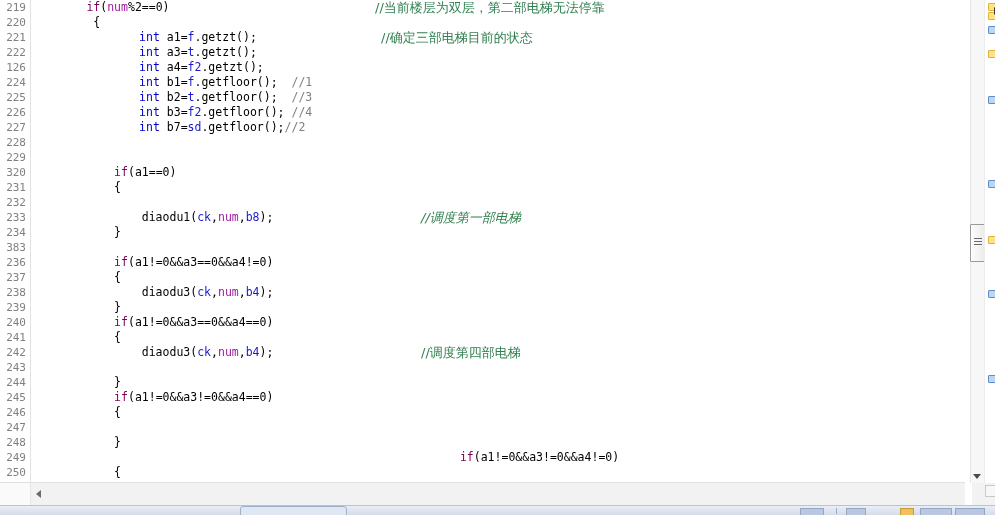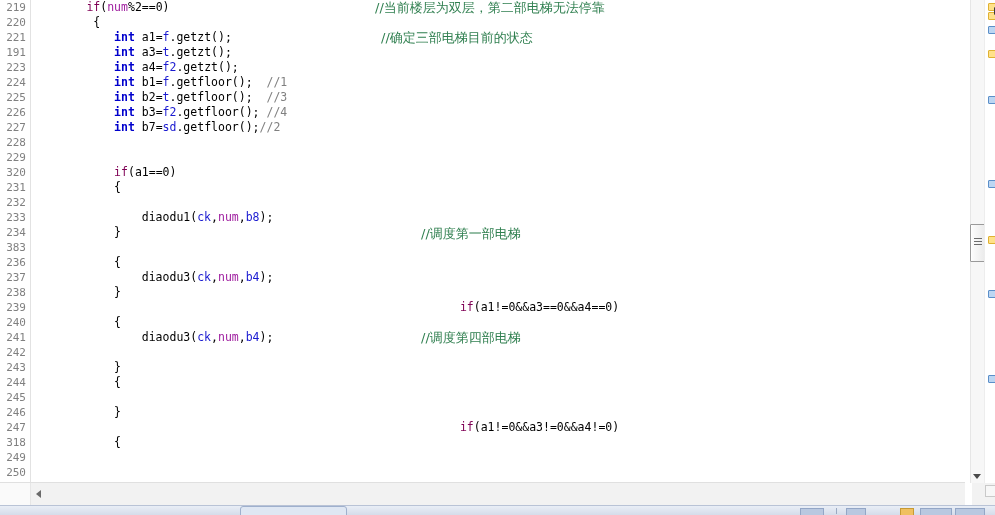--- a/index.html
+++ b/index.html
@@ -30,21 +30,21 @@
     position:absolute;left:31px;top:0;right:0;height:483px;
     overflow:hidden;
   }
   .line{
     height:15px;line-height:15px;white-space:pre;
     font-family:"DejaVu Sans Mono","Liberation Mono",monospace;
     font-size:11.5px;
     color:#000000;
   }
   .line .seg{white-space:pre;}
-  .kw{color:#0000cc;font-weight:bold;}
+  .kw{color:#0000cc;font-weight:normal;margin-left:25px;}
   .kw2{color:#7f0055;font-weight:normal;}
   .var{color:#a020a0;}
   .obj{color:#1a1ad0;}
   .punct{color:#000000;}
   .cmt-cn{color:#2f7f4f;font-family:"DejaVu Sans","Liberation Sans",sans-serif;font-size:13px;}
   .cmt{color:#808080;}
 
   
   .vscroll{
     position:absolute;right:17px;top:0;width:13px;height:483px;
@@ -131,22 +131,22 @@
 <body>
 
 <div class="app">
 
   <div class="editor">
 
     <div class="gutter" id="gutter">
         <div class="ln">219</div>
         <div class="ln">220</div>
         <div class="ln">221</div>
-        <div class="ln">191</div>
-        <div class="ln">223</div>
+        <div class="ln">222</div>
+        <div class="ln">126</div>
         <div class="ln">224</div>
         <div class="ln">225</div>
         <div class="ln">226</div>
         <div class="ln">227</div>
         <div class="ln">228</div>
         <div class="ln">229</div>
         <div class="ln">320</div>
         <div class="ln">231</div>
         <div class="ln">232</div>
         <div class="ln">233</div>
@@ -157,52 +157,54 @@
         <div class="ln">238</div>
         <div class="ln">239</div>
         <div class="ln">240</div>
         <div class="ln">241</div>
         <div class="ln">242</div>
         <div class="ln">243</div>
         <div class="ln">244</div>
         <div class="ln">245</div>
         <div class="ln">246</div>
         <div class="ln">247</div>
-        <div class="ln">318</div>
+        <div class="ln">248</div>
         <div class="ln">249</div>
         <div class="ln">250</div>
         <div class="ln">251</div>
       </div>
 
     <div class="codewrap" id="codewrap">
         <div class="line" style="position: relative;"><span class="seg punct">        </span><span class="seg kw2">if</span><span class="seg punct">(</span><span class="seg var">num</span><span class="seg punct">%2==0)</span><span class="cmt-cn" style="position: absolute; left: 344px; top: 0px;">//当前楼层为双层，第二部电梯无法停靠</span></div>
         <div class="line" style="position: relative;"><span class="seg punct">         {</span></div>
         <div class="line" style="position: relative;"><span class="seg punct">            </span><span class="seg kw">int</span><span class="seg punct"> a1=</span><span class="seg obj">f</span><span class="seg punct">.getzt();</span><span class="cmt-cn" style="position: absolute; left: 350px; top: 0px;">//确定三部电梯目前的状态</span></div>
         <div class="line" style="position: relative;"><span class="seg punct">            </span><span class="seg kw">int</span><span class="seg punct"> a3=</span><span class="seg obj">t</span><span class="seg punct">.getzt();</span></div>
         <div class="line" style="position: relative;"><span class="seg punct">            </span><span class="seg kw">int</span><span class="seg punct"> a4=</span><span class="seg obj">f2</span><span class="seg punct">.getzt();</span></div>
         <div class="line" style="position: relative;"><span class="seg punct">            </span><span class="seg kw">int</span><span class="seg punct"> b1=</span><span class="seg obj">f</span><span class="seg punct">.getfloor();  </span><span class="seg cmt">//1</span></div>
         <div class="line" style="position: relative;"><span class="seg punct">            </span><span class="seg kw">int</span><span class="seg punct"> b2=</span><span class="seg obj">t</span><span class="seg punct">.getfloor();  </span><span class="seg cmt">//3</span></div>
         <div class="line" style="position: relative;"><span class="seg punct">            </span><span class="seg kw">int</span><span class="seg punct"> b3=</span><span class="seg obj">f2</span><span class="seg punct">.getfloor(); </span><span class="seg cmt">//4</span></div>
         <div class="line" style="position: relative;"><span class="seg punct">            </span><span class="seg kw">int</span><span class="seg punct"> b7=</span><span class="seg obj">sd</span><span class="seg punct">.getfloor();</span><span class="seg cmt">//2</span></div>
         <div class="line" style="position: relative;"><span class="seg punct"></span></div>
         <div class="line" style="position: relative;"><span class="seg punct"></span></div>
         <div class="line" style="position: relative;"><span class="seg punct">            </span><span class="seg kw2">if</span><span class="seg punct">(a1==0)</span></div>
         <div class="line" style="position: relative;"><span class="seg punct">            {</span></div>
         <div class="line" style="position: relative;"><span class="seg punct"></span></div>
-        <div class="line" style="position: relative;"><span class="seg punct">                diaodu1(</span><span class="seg obj">ck</span><span class="seg punct">,</span><span class="seg var">num</span><span class="seg punct">,</span><span class="seg obj">b8</span><span class="seg punct">);</span><span class="cmt-cn" style="position: absolute; left: 390px; top: 16px;">//调度第一部电梯</span></div>
-        <div class="line" style="position: relative;"><span class="seg punct">            }</span></div>
-        <div class="line" style="position: relative;"><span class="seg punct"></span></div>
+        <div class="line" style="position: relative;"><span class="seg punct">                diaodu1(</span><span class="seg obj">ck</span><span class="seg punct">,</span><span class="seg var">num</span><span class="seg punct">,</span><span class="seg obj">b8</span><span class="seg punct">);</span><span class="cmt-cn" style="position: absolute; left: 390px; top: 0px; font-style: italic;">//调度第一部电梯</span></div>
+        <div class="line" style="position: relative;"><span class="seg punct">            }</span></div>
+        <div class="line" style="position: relative;"><span class="seg punct"></span></div>
+        <div class="line" style="position: relative;"><span class="seg punct">            </span><span class="seg kw2">if</span><span class="seg punct">(a1!=0&amp;&amp;a3==0&amp;&amp;a4!=0)</span></div>
         <div class="line" style="position: relative;"><span class="seg punct">            {</span></div>
         <div class="line" style="position: relative;"><span class="seg punct">                diaodu3(</span><span class="seg obj">ck</span><span class="seg punct">,</span><span class="seg var">num</span><span class="seg punct">,</span><span class="seg obj">b4</span><span class="seg punct">);</span></div>
         <div class="line" style="position: relative;"><span class="seg punct">            }</span></div>
-        <div class="line" style="position: relative; text-align: center;"><span class="seg punct">            </span><span class="seg kw2">if</span><span class="seg punct">(a1!=0&amp;&amp;a3==0&amp;&amp;a4==0)</span></div>
+        <div class="line" style="position: relative;"><span class="seg punct">            </span><span class="seg kw2">if</span><span class="seg punct">(a1!=0&amp;&amp;a3==0&amp;&amp;a4==0)</span></div>
         <div class="line" style="position: relative;"><span class="seg punct">            {</span></div>
         <div class="line" style="position: relative;"><span class="seg punct">                diaodu3(</span><span class="seg obj">ck</span><span class="seg punct">,</span><span class="seg var">num</span><span class="seg punct">,</span><span class="seg obj">b4</span><span class="seg punct">);</span><span class="cmt-cn" style="position: absolute; left: 390px; top: 0px;">//调度第四部电梯</span></div>
         <div class="line" style="position: relative;"><span class="seg punct"></span></div>
         <div class="line" style="position: relative;"><span class="seg punct">            }</span></div>
+        <div class="line" style="position: relative;"><span class="seg punct">            </span><span class="seg kw2">if</span><span class="seg punct">(a1!=0&amp;&amp;a3!=0&amp;&amp;a4==0)</span></div>
         <div class="line" style="position: relative;"><span class="seg punct">            {</span></div>
         <div class="line" style="position: relative;"><span class="seg punct"></span></div>
         <div class="line" style="position: relative;"><span class="seg punct">            }</span></div>
         <div class="line" style="position: relative; text-align: center;"><span class="seg punct">            </span><span class="seg kw2">if</span><span class="seg punct">(a1!=0&amp;&amp;a3!=0&amp;&amp;a4!=0)</span></div>
         <div class="line" style="position: relative;"><span class="seg punct">            {</span></div>
       </div>
   </div>
 
   <div class="vscroll">
     <div class="vthumb" id="vthumb" style="top: 224px; height: 36px;">

